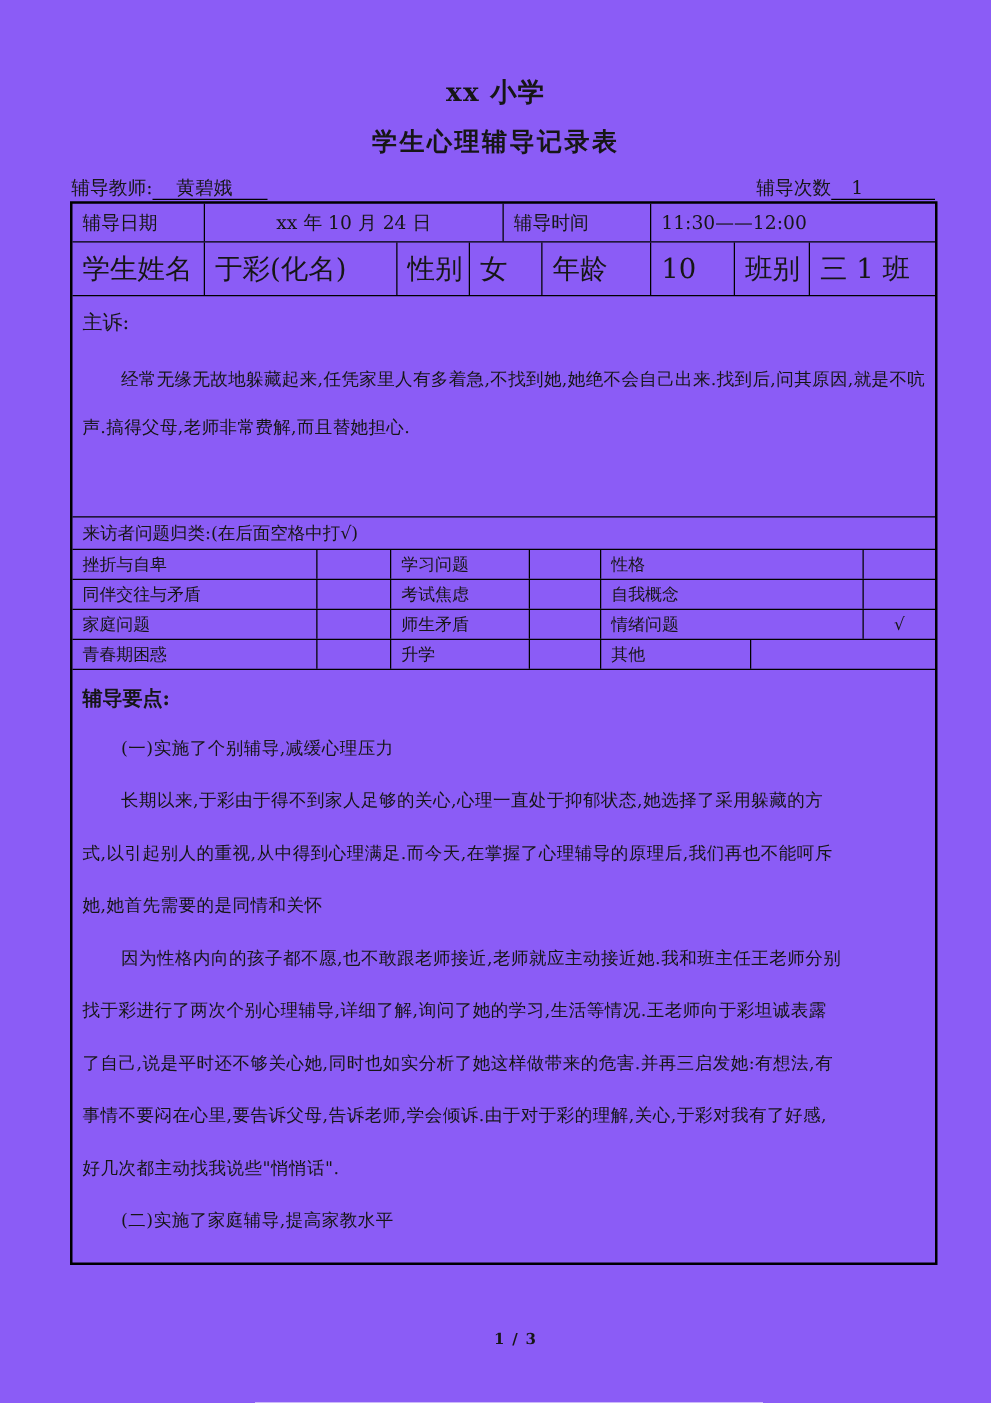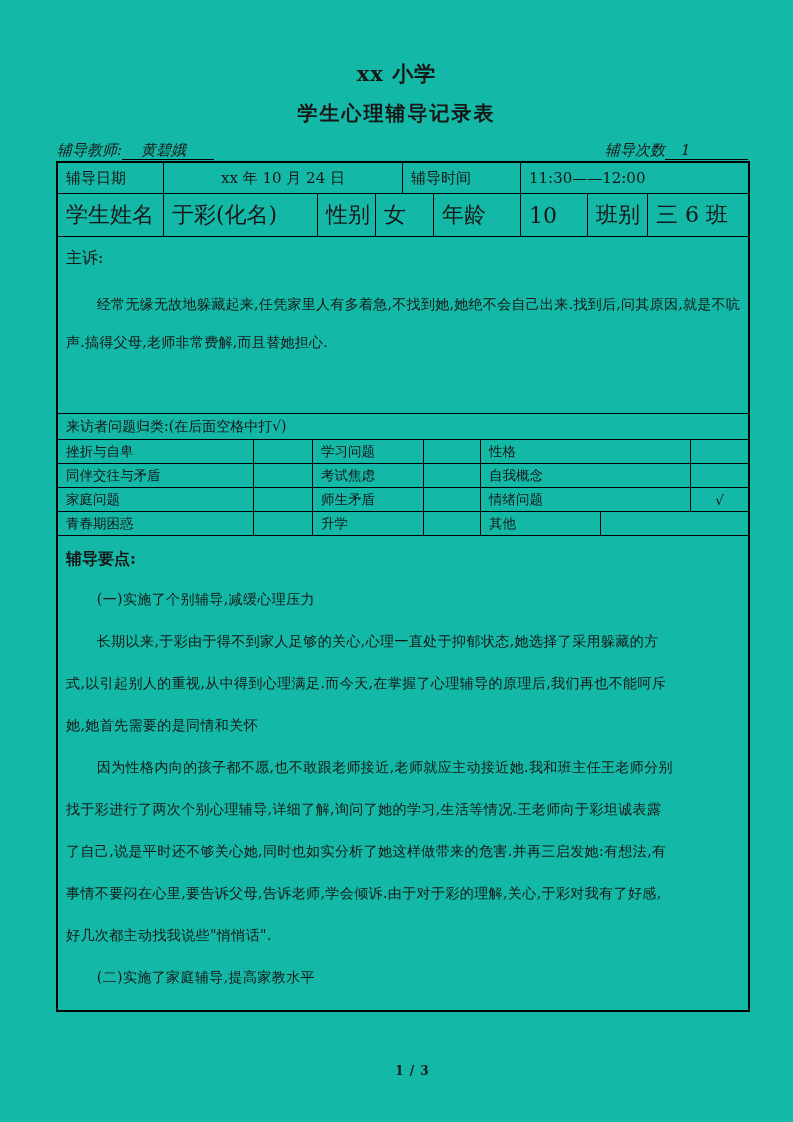--- a/index.html
+++ b/index.html
@@ -1,31 +1,31 @@
 <!DOCTYPE html>
 <html><head>
 <meta charset="utf-8">
 <style>
   html,body{margin:0;padding:0;background:#ffffff;}
   .page{
-    position:relative;width:793px;height:1122px;background:#14b8a6;
+    position:relative;width:793px;height:1122px;background:#8b5cf6;
     color:#161616;font-family:"DejaVu Serif","Liberation Serif",serif;
     overflow:hidden;
   }
   .title-school{
     position:absolute;top:60px;left:0;width:100%;text-align:center;
     font-size:21px;font-weight:bold;letter-spacing:1px;
   }
   .title-form{
     position:absolute;top:100px;left:0;width:100%;text-align:center;
     font-size:20px;font-weight:bold;letter-spacing:2px;
   }
   .header-line{
     position:absolute;top:139px;left:57px;width:691px;height:21px;
-    display:flex;align-items:flex-end;font-size:15px;font-style:italic;
+    display:flex;align-items:flex-end;font-size:15px;
   }
   .hl-label{line-height:20px;white-space:nowrap;}
   .u-field{
     display:inline-block;border-bottom:1px solid #000;height:20px;
     line-height:20px;box-sizing:border-box;white-space:nowrap;
   }
   .teacher-field{width:92px;padding-left:19px;}
   .sessions-field{width:83px;padding-left:16px;}
   .spacer{flex:1;}
 
@@ -120,21 +120,21 @@
     </div>
 
     <div class="trow r2">
       <div class="tcell c-namelabel">学生姓名</div>
       <div class="tcell c-nameval">于彩(化名)</div>
       <div class="tcell c-sexlabel">性别</div>
       <div class="tcell c-sexval">女</div>
       <div class="tcell c-agelabel">年龄</div>
       <div class="tcell c-ageval">10</div>
       <div class="tcell c-classlabel">班别</div>
-      <div class="tcell c-classval lastc">三 6 班</div>
+      <div class="tcell c-classval lastc">三 1 班</div>
     </div>
 
     <div class="complaint-cell">
       <div class="complaint-label">主诉:</div>
       <div class="complaint-text">
         <div class="c-line indent">经常无缘无故地躲藏起来,任凭家里人有多着急,不找到她,她绝不会自己出来.找到后,问其原因,就是不吭</div>
         <div class="c-line">声.搞得父母,老师非常费解,而且替她担心.</div>
       </div>
     </div>
 

